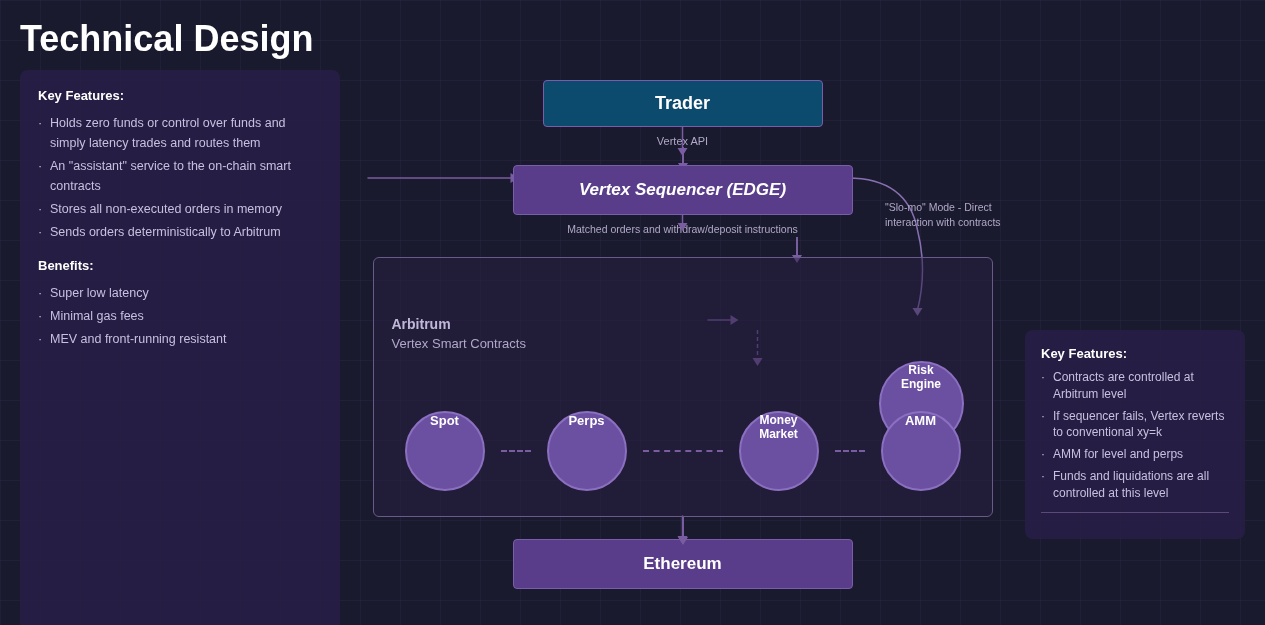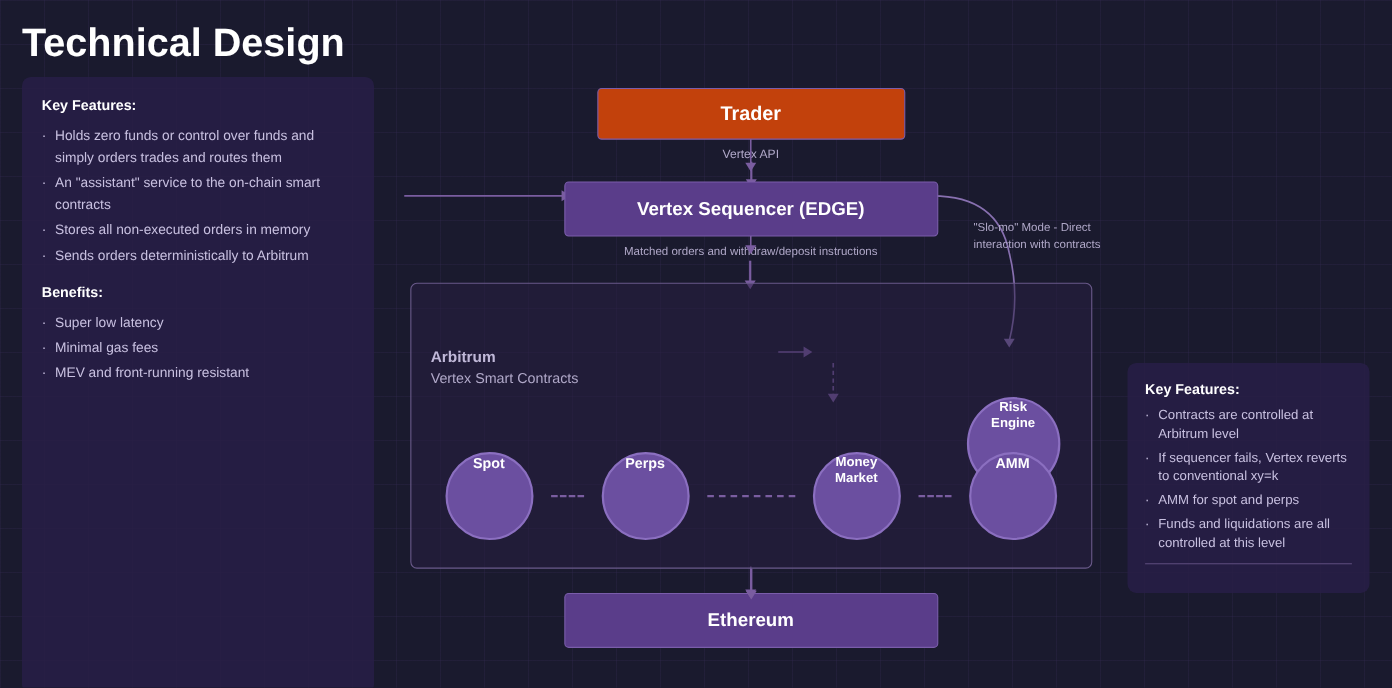--- a/index.html
+++ b/index.html
@@ -84,21 +84,21 @@
       flex: 1;
       position: relative;
       display: flex;
       flex-direction: column;
       align-items: center;
       padding-top: 0;
     }
 
     
     .trader-box {
-      background: #c2410c;
+      background: #0c4a6e;
       border: 1px solid #7a5daa;
       border-radius: 4px;
       padding: 12px 60px;
       font-size: 18px;
       font-weight: 700;
       color: #ffffff;
       text-align: center;
       width: 280px;
       margin-top: 10px;
       position: relative;
@@ -119,20 +119,21 @@
       border-radius: 4px;
       padding: 14px 30px;
       font-size: 17px;
       font-weight: 700;
       color: #ffffff;
       text-align: center;
       width: 340px;
       margin-top: 0;
       position: relative;
       z-index: 2;
+      font-style: italic;
     }
 
     .matched-label {
       font-size: 10.5px;
       color: #b0a8c8;
       text-align: center;
       margin-top: 4px;
     }
 
     
@@ -300,21 +301,21 @@
 </head>
 <body>
 
 <div class="page-title">Technical Design</div>
 
 <div class="main-content">
 
   <div class="left-panel">
     <div class="section-title">Key Features:</div>
     <ul>
-      <li>Holds zero funds or control over funds and simply orders trades and routes them</li>
+      <li>Holds zero funds or control over funds and simply latency trades and routes them</li>
       <li>An "assistant" service to the on-chain smart contracts</li>
       <li>Stores all non-executed orders in memory</li>
       <li>Sends orders deterministically to Arbitrum</li>
     </ul>
     <div class="section-title">Benefits:</div>
     <ul>
       <li>Super low latency</li>
       <li>Minimal gas fees</li>
       <li>MEV and front-running resistant</li>
     </ul>
@@ -354,21 +355,21 @@
         <div class="vertex-api-label">Vertex API</div>
         <div style="height:18px;width:2px;background:#7a5da0;position:relative;">
           <div style="position:absolute;bottom:-6px;left:-4px;border-left:5px solid transparent;border-right:5px solid transparent;border-top:8px solid #7a5da0;"></div>
         </div>
       </div>
 
       <div class="sequencer-box" style="margin-top:0;">Vertex Sequencer (EDGE)</div>
 
       <div class="slo-mo-label">"Slo-mo" Mode - Direct interaction with contracts</div>
 
-      <div style="display:flex;flex-direction:column;align-items:center;margin-top:4px;">
+      <div style="display:flex;flex-direction:column;align-items:flex-end;margin-top:4px;">
         <div class="matched-label">Matched orders and withdraw/deposit instructions</div>
         <div style="height:20px;width:2px;background:#7a5da0;position:relative;margin-top:2px;">
           <div style="position:absolute;bottom:-6px;left:-4px;border-left:5px solid transparent;border-right:5px solid transparent;border-top:8px solid #7a5da0;"></div>
         </div>
       </div>
 
       <div class="arbitrum-box" style="margin-top:0;">
         <div class="arbitrum-label">Arbitrum</div>
         <div class="smart-contracts-label">Vertex Smart Contracts</div>
 
@@ -400,20 +401,20 @@
       <div class="ethereum-box" style="margin-top:0;">Ethereum</div>
 
     </div>
   </div>
 
   <div class="right-panel">
     <div class="section-title">Key Features:</div>
     <ul>
       <li>Contracts are controlled at Arbitrum level</li>
       <li>If sequencer fails, Vertex reverts to conventional xy=k</li>
-      <li>AMM for spot and perps</li>
+      <li>AMM for level and perps</li>
       <li>Funds and liquidations are all controlled at this level</li>
     </ul>
 
     <div style="border-top:1px solid #5a4a7a;margin:10px 0;"></div>
   </div>
 
 </div>
 
 </body></html>

